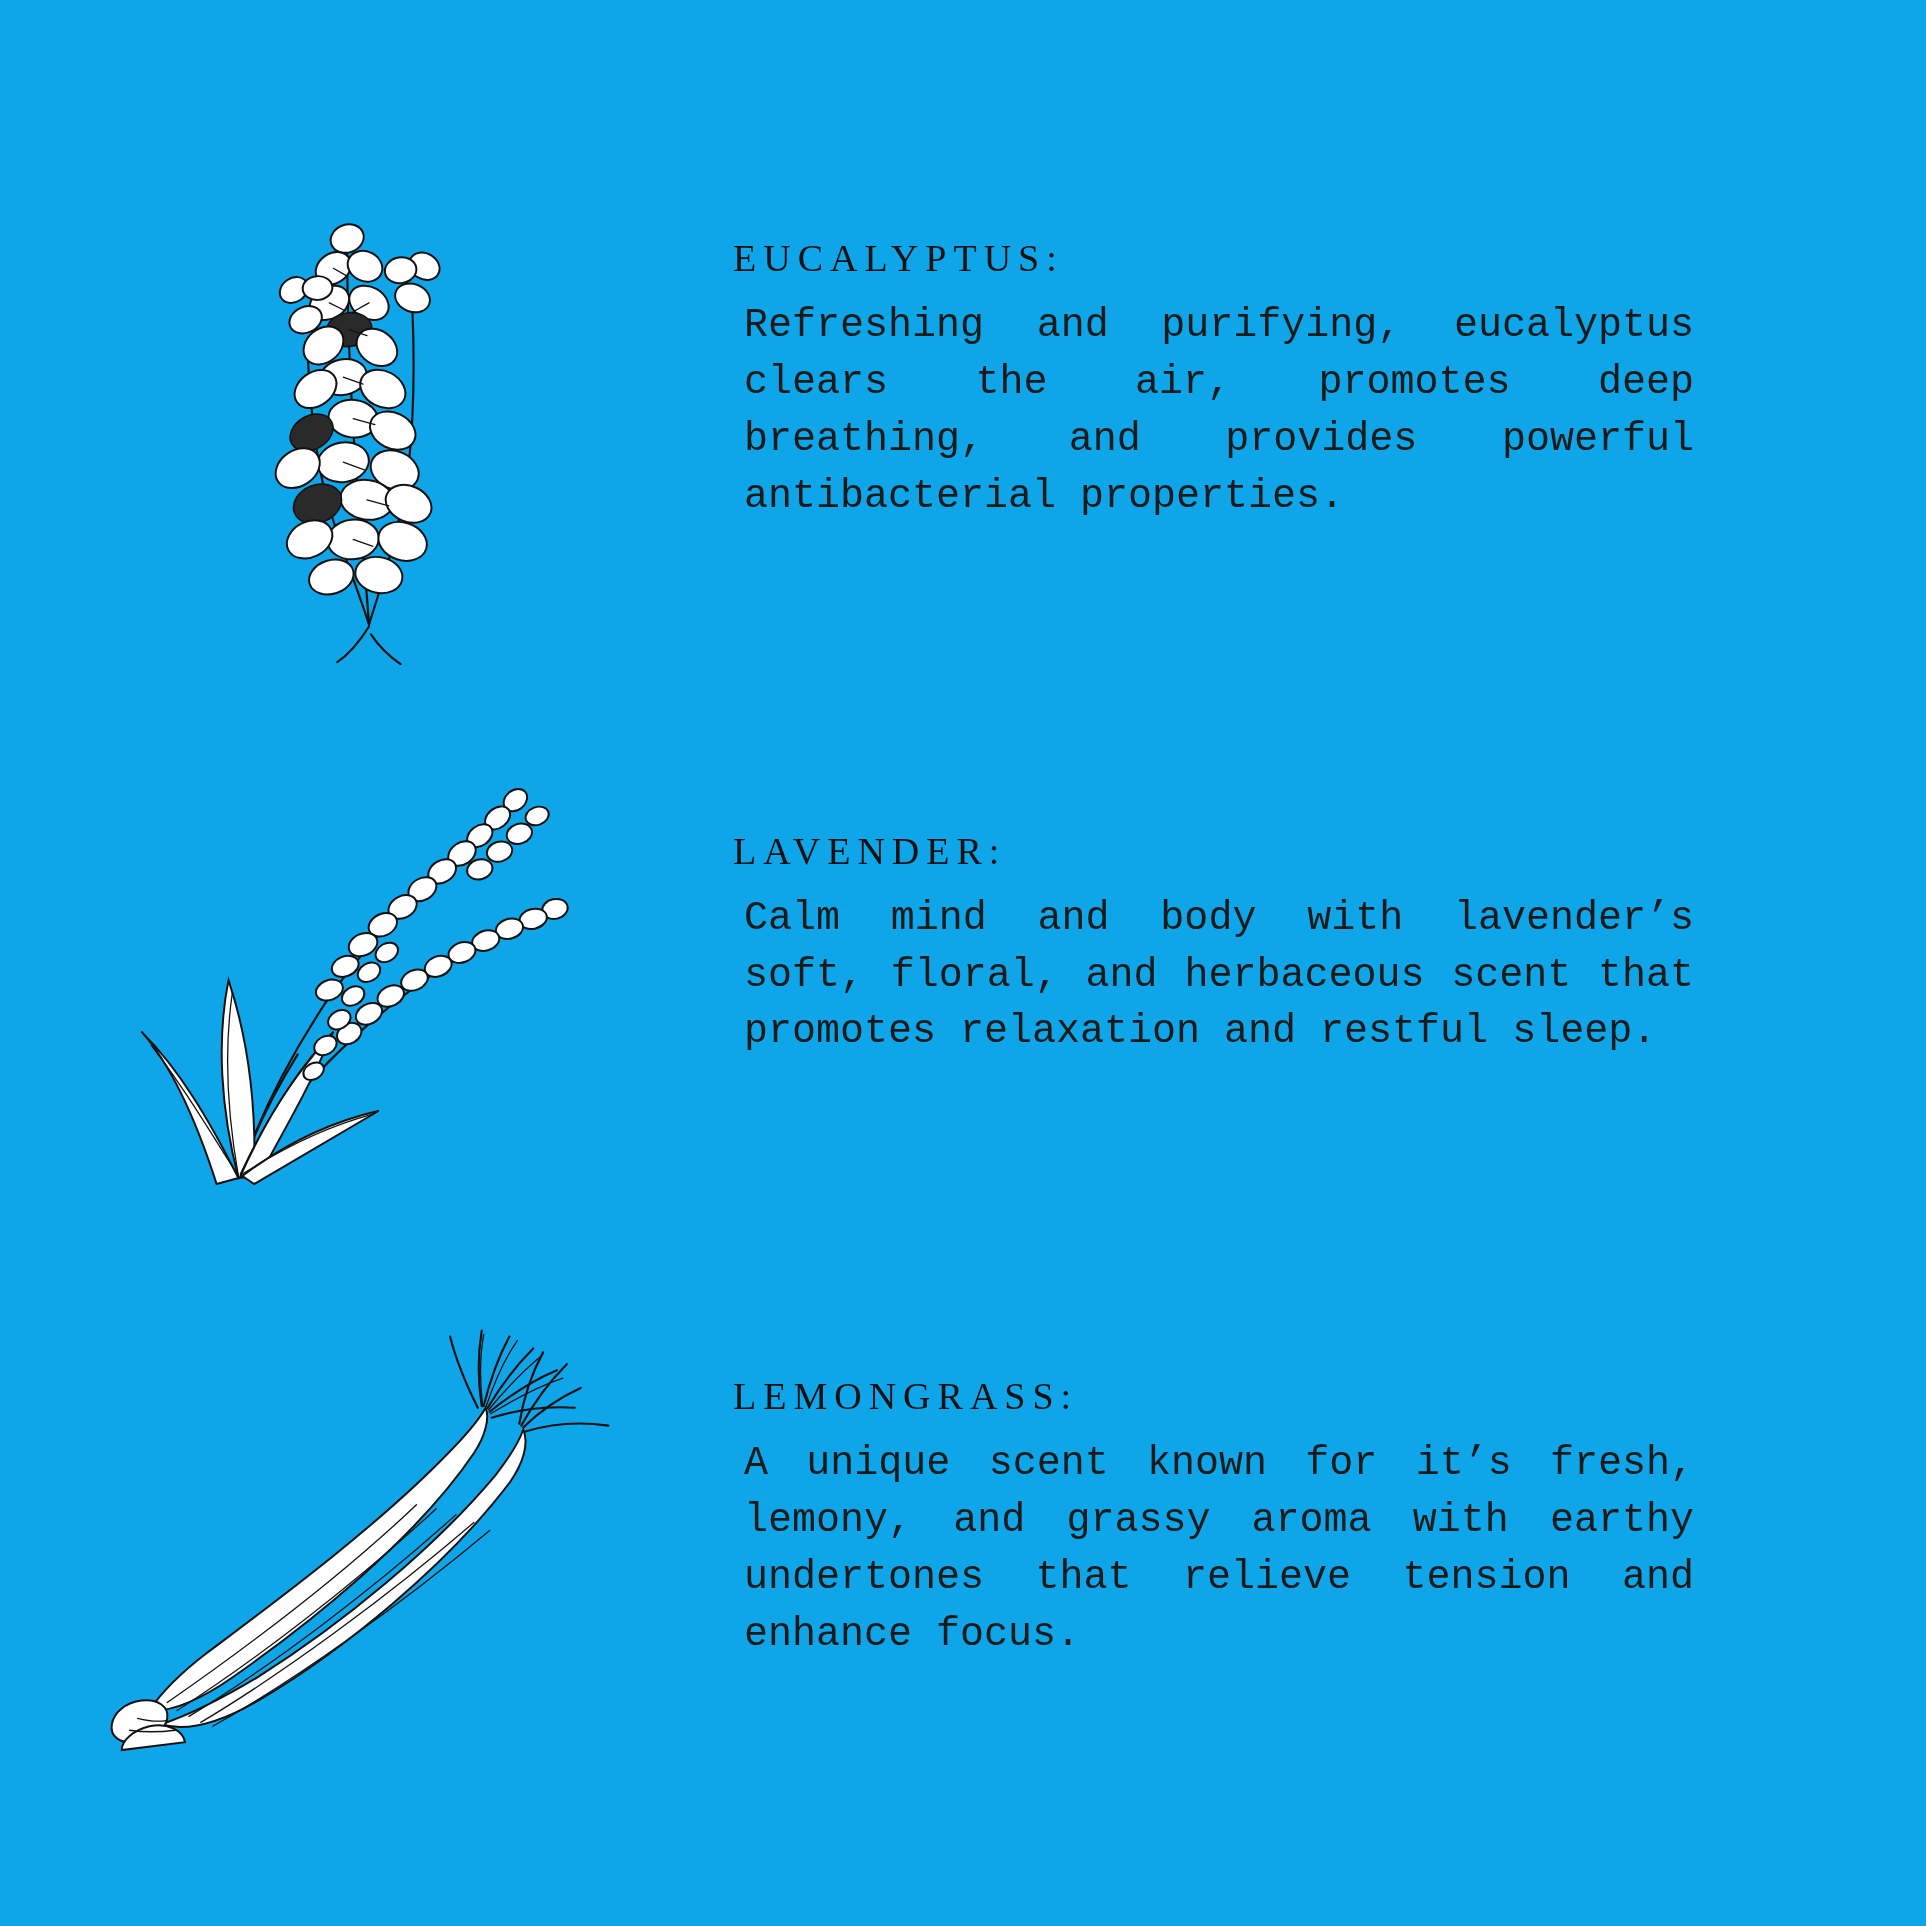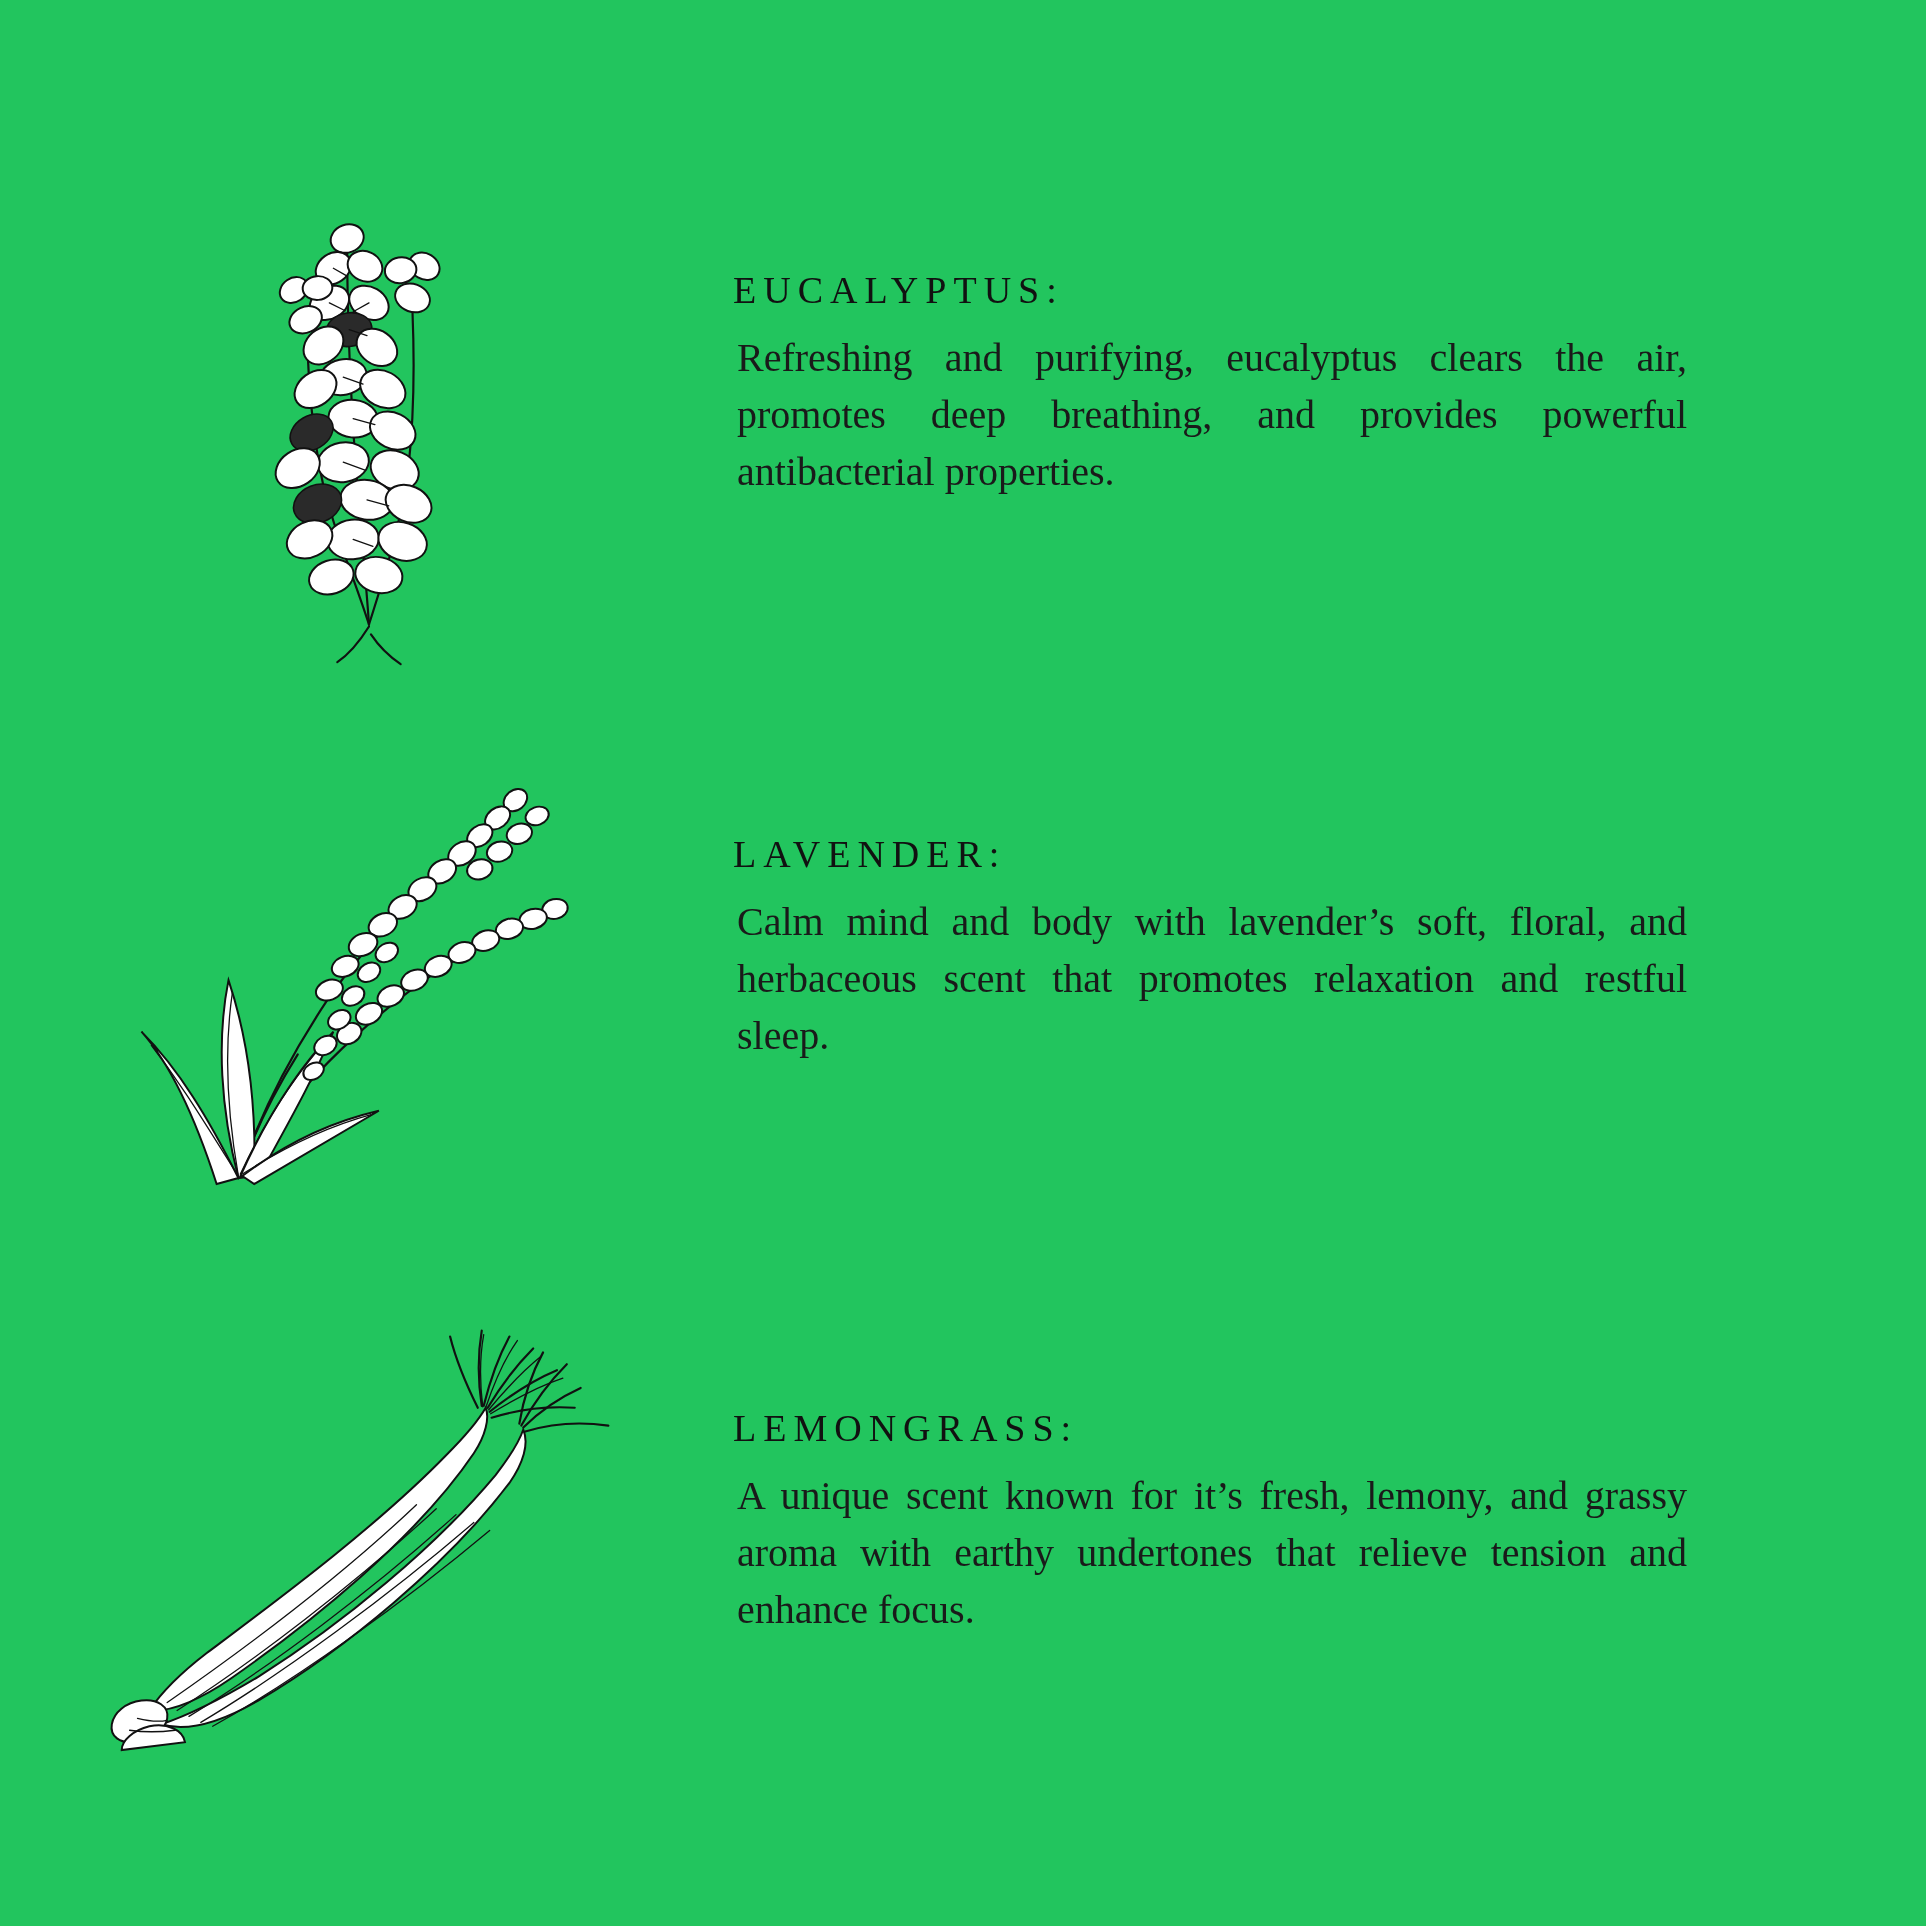--- a/index.html
+++ b/index.html
@@ -12,21 +12,21 @@
     height: 1927px;
     font-family: "Liberation Serif", serif;
     color: #1a1a1a;
     overflow: hidden;
   }
 
   .page {
     position: relative;
     width: 1927px;
     height: 1927px;
-    background: #22c55e;
+    background: #0ea5e9;
     box-sizing: border-box;
     padding: 4px;
   }
 
   .section {
     position: absolute;
     display: flex;
     align-items: center;
     left: 0;
     width: 1927px;
@@ -49,26 +49,26 @@
     font-family: "Liberation Serif", serif;
     font-size: 38px;
     letter-spacing: 7px;
     font-weight: 400;
     color: #111111;
     margin: 0 0 18px 0;
     text-transform: uppercase;
   }
 
   .body-text {
-    font-family: Liberation Serif, serif;
+    font-family: Liberation Mono, monospace;
     font-size: 40px;
     line-height: 1.42;
     color: #1a1a1a;
     text-align: justify;
-    margin: 4px;
+    margin: 11px;
     max-width: 950px;
   }
 
   
   #sec-eucalyptus { top: 119px; height: 535px; }
   #sec-lavender   { top: 683px; height: 535px; }
   #sec-lemongrass { top: 1257px; height: 535px; }
 
   svg { display: block; }
   .ink { fill: none; stroke: #111111; stroke-width: 2.2; stroke-linecap: round; stroke-linejoin: round; }

